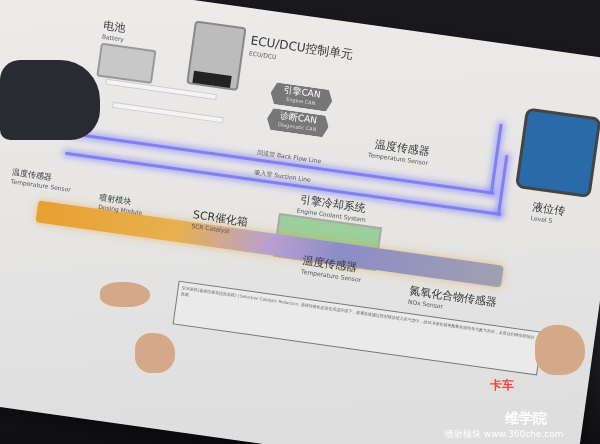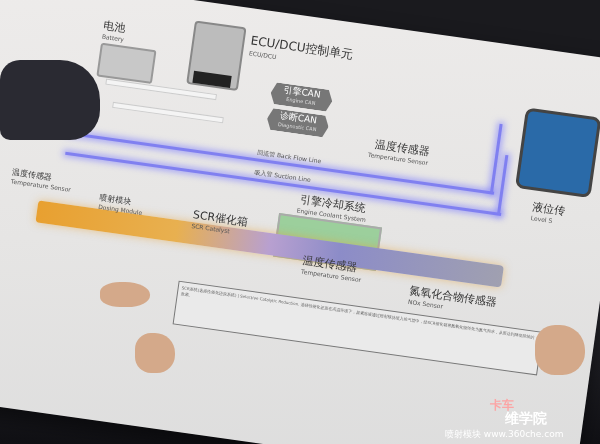--- a/index.html
+++ b/index.html
@@ -109,16 +109,16 @@
 
     <div class="desc-box" style="left:240px;top:280px;width:360px;height:36px;">SCR系统(选择性催化还原系统) | Selective Catalytic Reduction. 选择性催化还原在高温环境下，尿素溶液通过喷射模块喷入排气管中，经SCR催化箱将氮氧化物转化为氮气和水，从而达到降低排放的效果。</div>
   </div>
 
   <div class="abs" style="left:0;top:60px;width:100px;height:80px;background:#2a2a32;border-radius:20px 40px 30px 10px;"></div>
 
   <div class="hand" style="left:100px;top:282px;width:50px;height:25px;"></div>
   <div class="hand" style="left:135px;top:333px;width:40px;height:40px;"></div>
   <div class="hand" style="left:535px;top:325px;width:50px;height:50px;"></div>
 
-  <div class="watermark" style="left:490px;top:397px;font-size:12px;color:#fca5a5;">卡车</div>
+  <div class="watermark" style="left:490px;top:377px;font-size:12px;color:#ef4444;">卡车</div>
   <div class="watermark" style="left:505px;top:410px;font-size:14px;">维学院</div>
   <div class="watermark" style="left:445px;top:428px;font-size:9px;font-weight:normal;">喷射模块 www.360che.com</div>
 </div>
 
 </body></html>

